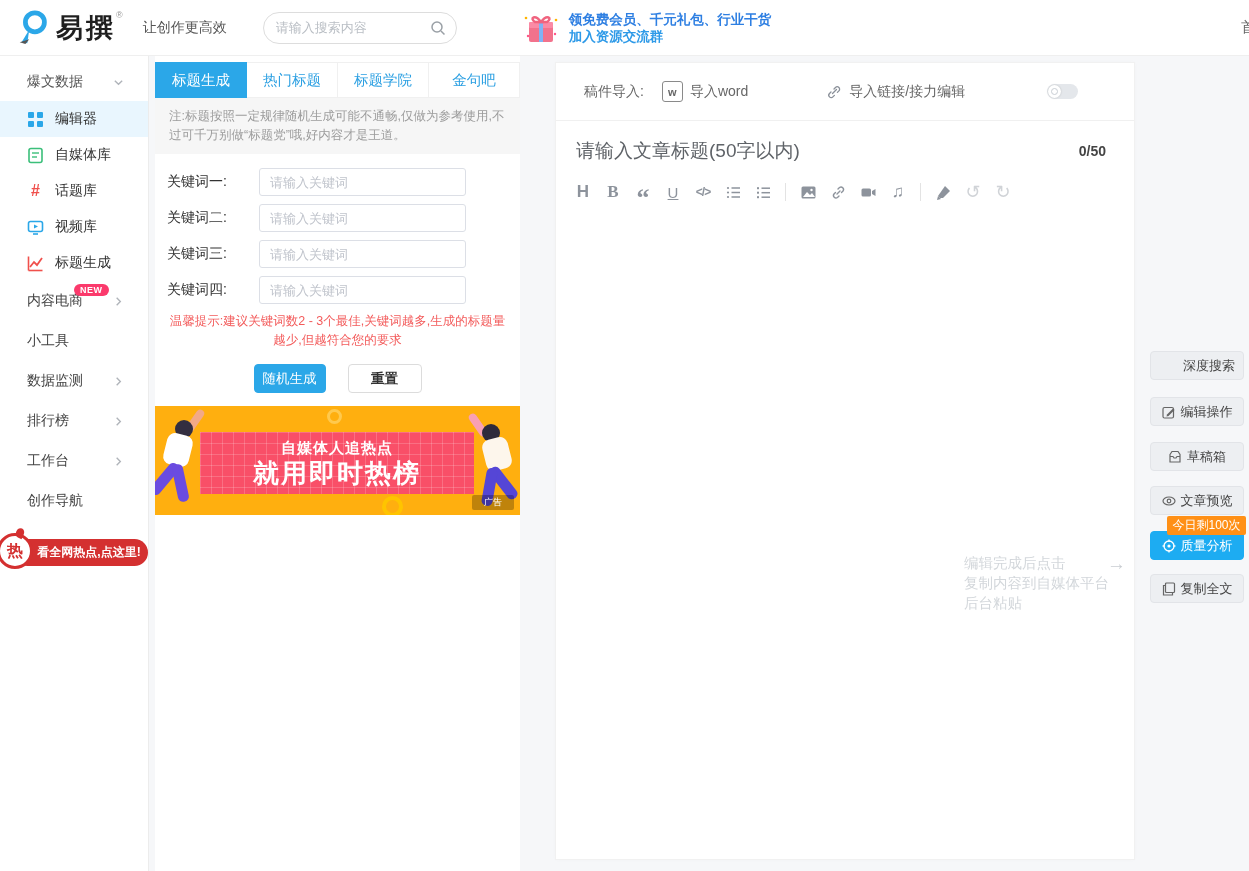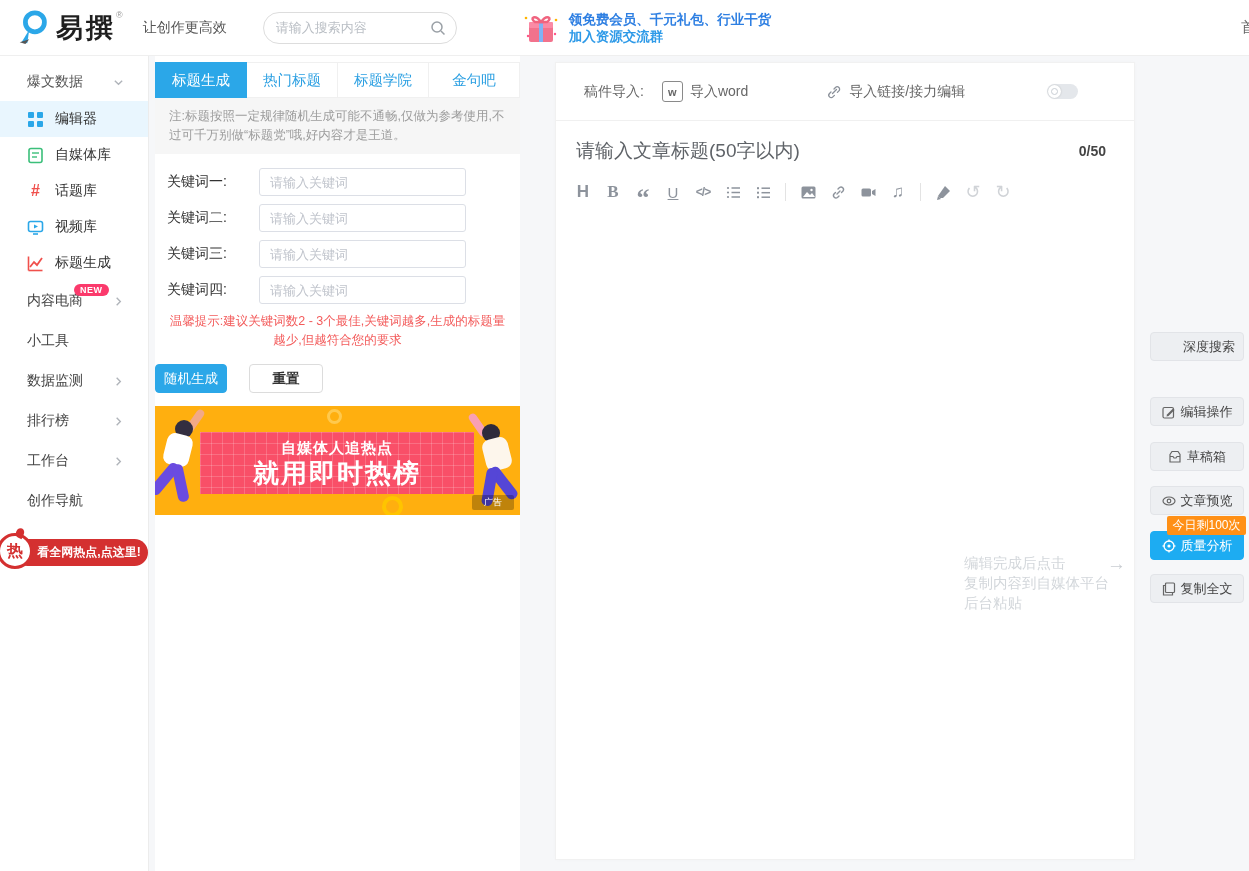--- a/index.html
+++ b/index.html
@@ -46,21 +46,21 @@
   .tab{flex:1;display:flex;align-items:center;justify-content:center;font-size:14.5px;color:#2a9fe2;background:#fff;border:1px solid #f0f0f0;border-left:none;cursor:pointer;}
   .tab:first-child{border-left:1px solid #f0f0f0;}
   .tab.active{background:#2ba7e8;color:#fff;border-color:#2ba7e8;}
   .note{background:#f6f6f6;padding:9px 14px;font-size:12.5px;color:#9c9c9c;line-height:19px;}
   .frm{padding-top:14px;}
   .frm-row{display:flex;align-items:center;margin:0 0 8px 12px;height:28px;}
   .frm-label{width:92px;font-size:14px;color:#333;}
   .frm-input{width:185px;height:26px;border:1px solid #dcdfe6;border-radius:3px;padding:0 10px;font-size:13px;color:#333;outline:none;font-family:inherit;}
   .frm-input::placeholder{color:#c0c4cc;}
   .tip{margin-top:8px;padding:0 14px;color:#f35b5b;font-size:12.5px;line-height:19px;text-align:center;}
-  .btn-row{margin-top:14px;display:flex;justify-content:flex-start;gap:22px;}
+  .btn-row{margin-top:14px;display:flex;justify-content:center;gap:22px;}
   .btn{height:29px;border-radius:4px;font-size:13.5px;display:flex;align-items:center;justify-content:center;cursor:pointer;box-sizing:border-box;}
   .btn-gen{background:#2ba7e8;color:#fff;width:72px;border:1px solid #2ba7e8;}
   .btn-reset{background:#fff;color:#333;width:74px;border:1px solid #dcdcdc;font-weight:700;}
 
   
   .banner{position:relative;margin-top:13px;height:109px;background:#ffaf0f;overflow:hidden;cursor:pointer;}
   .banner-card{position:absolute;left:45px;top:26px;width:274px;height:62px;background:#f94f68;
      background-image:linear-gradient(rgba(255,255,255,.18) 1px,transparent 1px),linear-gradient(90deg,rgba(255,255,255,.18) 1px,transparent 1px);
      background-size:11px 11px;display:flex;flex-direction:column;align-items:center;justify-content:center;color:#fff;}
   .banner-l1{font-size:15px;font-weight:700;letter-spacing:1px;}
@@ -420,21 +420,21 @@
     <div class="ed-body">
       <div class="hint">
         <div>编辑完成后点击</div>
         <div>复制内容到自媒体平台</div>
         <div>后台粘贴</div>
       </div>
       <div class="hint-arrow">→</div>
     </div>
   </div>
 
-  <div class="act" style="top:332px;padding-left:24px;">
+  <div class="act" style="top:351px;padding-left:24px;">
     <span>深度搜索</span>
   </div>
 
   <div class="act" style="top:397px;">
     <svg viewBox="0 0 14 14">
       <rect x="1" y="2.5" width="10.5" height="10.5" rx="1.5" fill="none" stroke="#666" stroke-width="1.2"></rect>
       <path d="M5 9.5 L11 3.5 L12.5 5 L6.5 11 L4.5 11.5 Z" fill="#666"></path>
     </svg>
     <span>编辑操作</span>
   </div>

